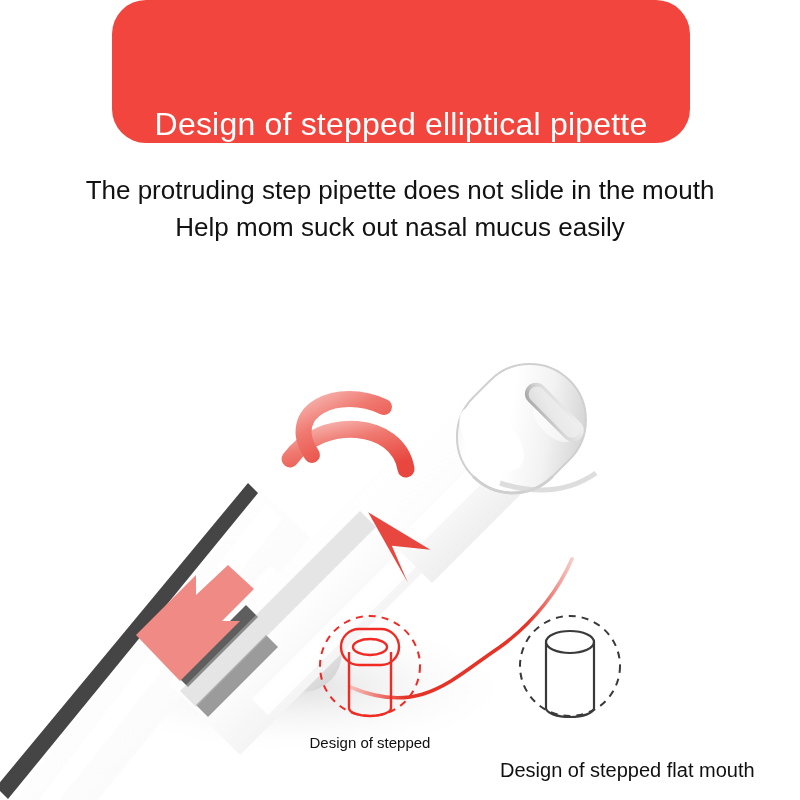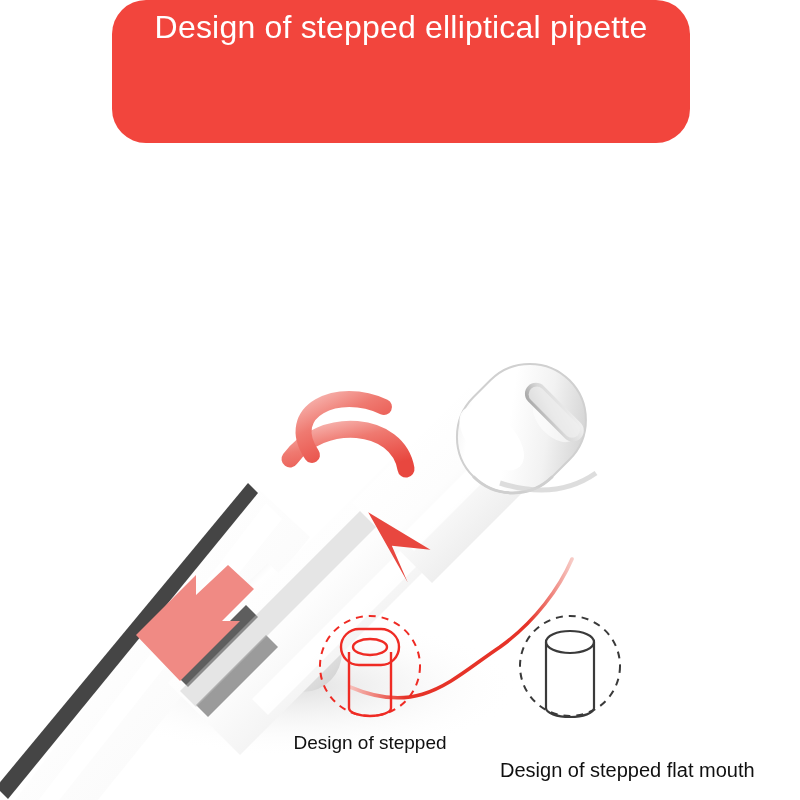--- a/index.html
+++ b/index.html
@@ -23,21 +23,21 @@
     top: 0px;
     width: 578px;
     height: 143px;
     background: #f2453d;
     border-bottom-left-radius: 34px;
     border-bottom-right-radius: 34px;
     border-top-left-radius: 34px;
     border-top-right-radius: 34px;
     box-sizing: border-box;
     display: flex;
-    align-items: flex-start;
+    align-items: flex-end;
     justify-content: center;
   }
   .banner-title {
     color: #ffffff;
     font-size: 32px;
     font-weight: 400;
     letter-spacing: 0.2px;
     line-height: 1.2;
     text-align: center;
     padding-top: 8px;
@@ -112,36 +112,40 @@
   }
   .compare-item.left  { left: 0px; }
   .compare-item.right { left: 200px; }
   .compare-figure {
     height: 112px;
     display: flex;
     align-items: center;
     justify-content: center;
   }
   .compare-caption {
-    font-size: 19px;
+    font-size: 15px;
     color: #101010;
     line-height: 29px;
     margin-top: 4px;
   }
   .compare-caption .line { display: block; }
 </style>
 </head>
 <body>
 
 <div id="page">
 
   <div class="banner">
     <div class="banner-title">Design of stepped elliptical pipette</div>
   </div>
 
+  <div class="subtitle">
+    <span class="line">The protruding step pipette does not slide in the mouth</span>
+    <span class="line">Help mom suck out nasal mucus easily</span>
+  </div>
 
   <div class="stage">
     <svg class="stage-svg" viewBox="0 0 800 530">
       <defs>
 
         <linearGradient id="tubeGrad" x1="0" y1="0" x2="1" y2="1">
           <stop offset="0%" stop-color="#bfbfbf"></stop>
           <stop offset="10%" stop-color="#e6e6e6"></stop>
           <stop offset="26%" stop-color="#ffffff"></stop>
           <stop offset="48%" stop-color="#fdfdfd"></stop>

